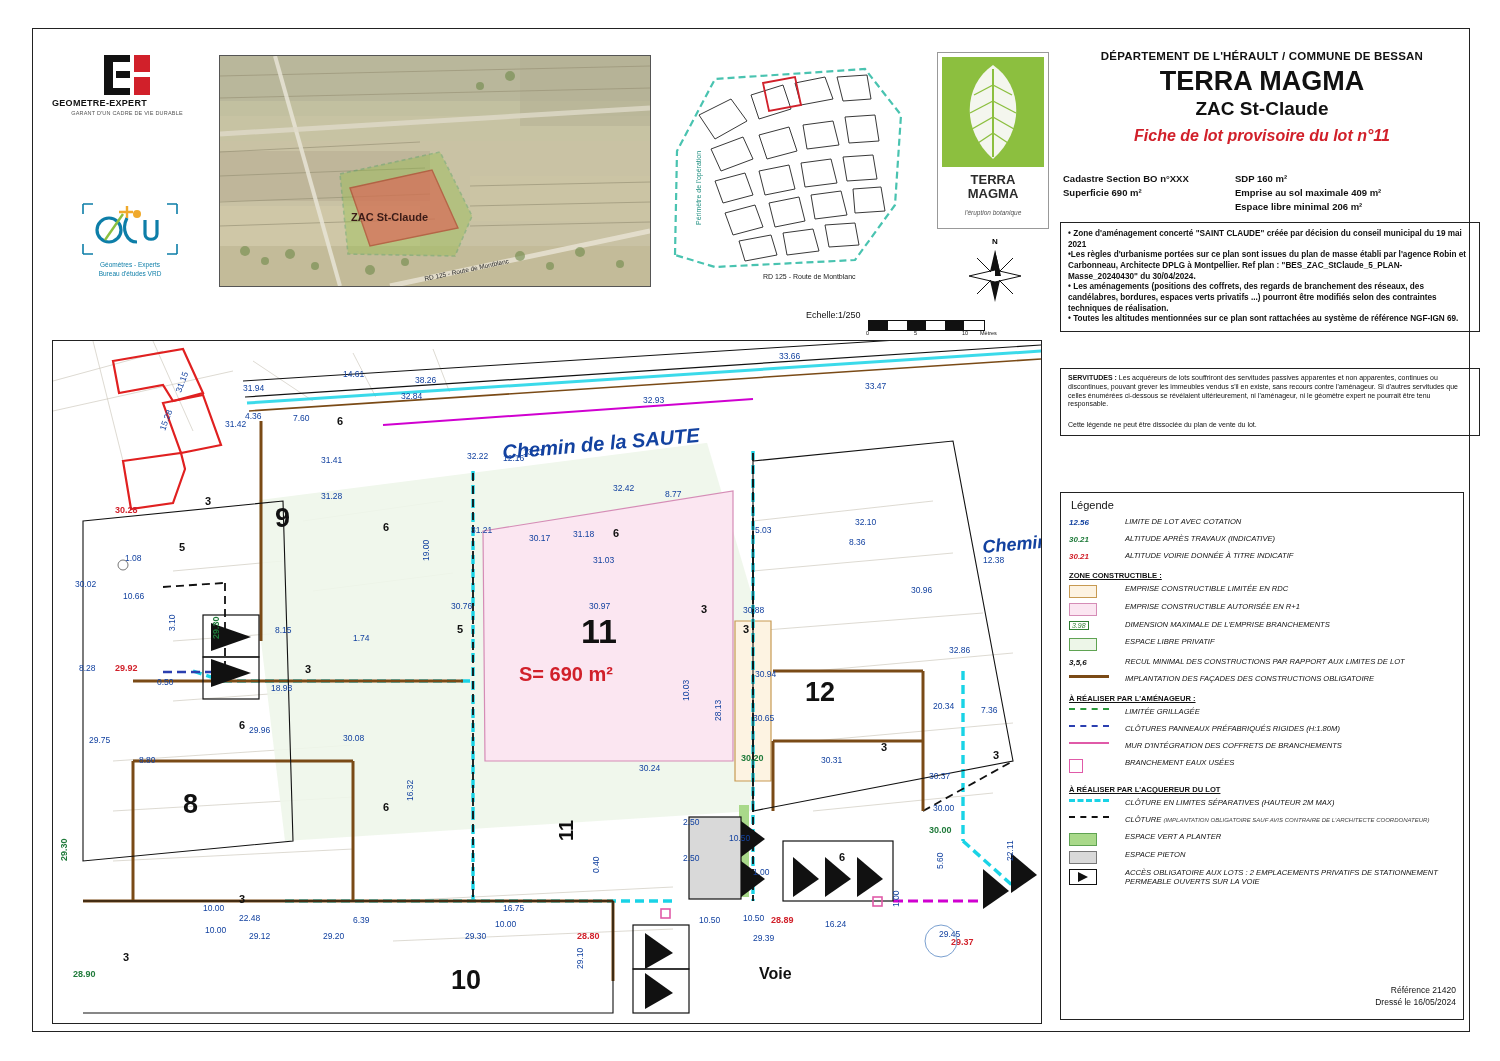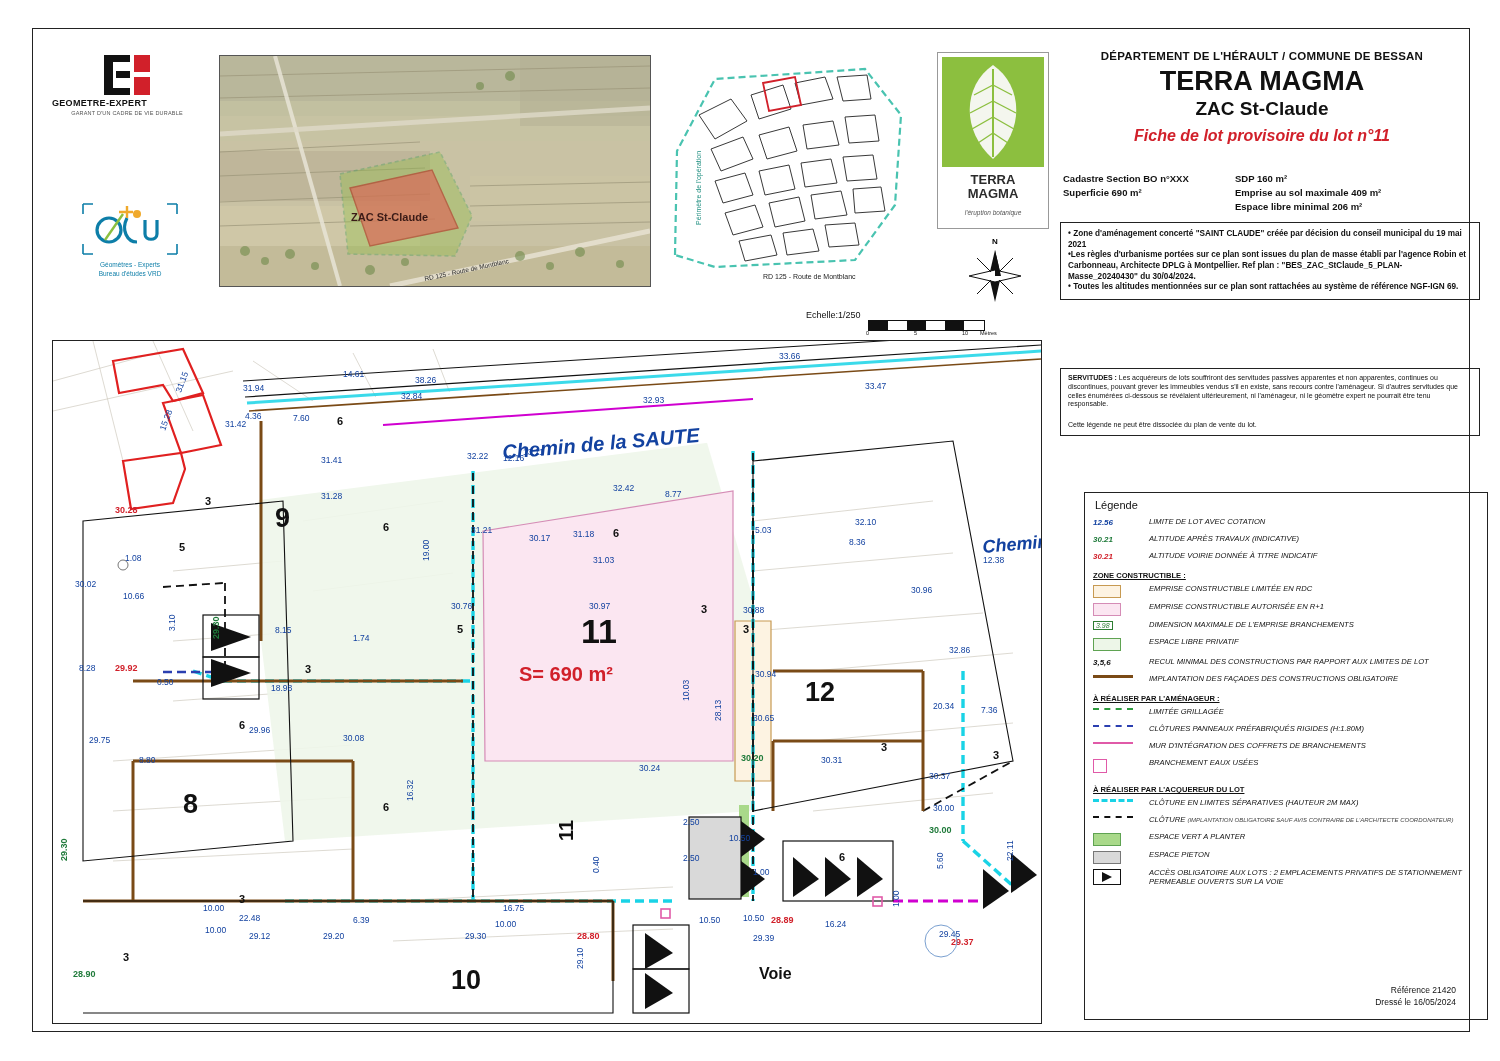--- a/index.html
+++ b/index.html
@@ -31,21 +31,21 @@
   .info-grid{position:absolute;left:1063px;top:172px;width:400px;font-size:9.5px;font-weight:bold;}
   .info-grid .col{display:inline-block;vertical-align:top;}
   .info-grid .c1{width:172px;}
   .info-grid .c2{width:224px;}
   .info-grid div{line-height:1.45;}
   .notes{position:absolute;left:1060px;top:222px;width:404px;border:1px solid #222;padding:6px 7px;font-size:8.2px;font-weight:bold;line-height:1.3;}
   .serv{position:absolute;left:1060px;top:368px;width:404px;border:1px solid #222;padding:5px 7px;font-size:7px;line-height:1.25;}
   .serv b{font-size:7px;}
   .nota{position:absolute;left:1060px;top:452px;width:404px;border:1px solid #d1202a;padding:4px 6px;font-size:7.4px;font-weight:bold;color:#d1202a;text-align:center;line-height:1.3;}
   
-  .legend{position:absolute;left:1084px;top:492px;width:404px;height:528px;border:1px solid #222;padding:6px 8px;box-sizing:border-box;font-size:7.6px;}
+  .legend{position:absolute;left:1060px;top:492px;width:404px;height:528px;border:1px solid #222;padding:6px 8px;box-sizing:border-box;font-size:7.6px;}
   .legend h4{margin:0 0 7px 2px;font-size:11px;font-weight:normal;}
   .lrow{display:flex;align-items:flex-start;margin-bottom:5px;min-height:12px;font-style:italic;}
   .lkey{width:56px;flex:0 0 56px;display:flex;align-items:center;}
   .ltxt{flex:1;line-height:1.15;}
   .lhead{font-size:7.6px;font-weight:bold;margin:7px 0 5px 0;text-decoration:underline;}
   .num-blue{color:#1342a0;font-size:8px;font-weight:bold;}
   .num-green{color:#1f7a3a;font-size:8px;font-weight:bold;}
   .num-red{color:#d1202a;font-size:8px;font-weight:bold;}
   .sw{width:26px;height:11px;border:1px solid #777;}
   .sw.rdc{background:#fdf3e2;border-color:#c79a52;}
@@ -236,20 +236,21 @@
     </div><div class="col c2">
       <div>SDP 160 m²</div>
       <div>Emprise au sol maximale 409 m²</div>
       <div>Espace libre minimal 206 m²</div>
     </div>
   </div>
 
   <div class="notes">
     <div>• Zone d'aménagement concerté "SAINT CLAUDE" créée par décision du conseil municipal du 19 mai 2021</div>
     <div>•Les règles d'urbanisme portées sur ce plan sont issues du plan de masse établi par l'agence Robin et Carbonneau, Architecte DPLG à Montpellier. Ref plan : "BES_ZAC_StClaude_5_PLAN-Masse_20240430" du 30/04/2024.</div>
+    <div>• Les aménagements (positions des coffrets, des regards de branchement des réseaux, des candélabres, bordures, espaces verts privatifs ...) pourront être modifiés selon des contraintes techniques de réalisation.</div>
     <div>• Toutes les altitudes mentionnées sur ce plan sont rattachées au système de référence NGF-IGN 69.</div>
   </div>
 
   <div class="serv">
     <div><b>SERVITUDES :</b>
       <span>Les acquéreurs de lots souffriront des servitudes passives apparentes et non apparentes, continues ou discontinues, pouvant grever les immeubles vendus s'il en existe, sans recours contre l'aménageur. Si d'autres servitudes que celles énumérées ci-dessous se révélaient ultérieurement, ni l'aménageur, ni le géomètre expert ne pourrait être tenu responsable.</span></div>
     <div style="margin-top:12px">Cette légende ne peut être dissociée du plan de vente du lot.</div>
   </div>
 
 

